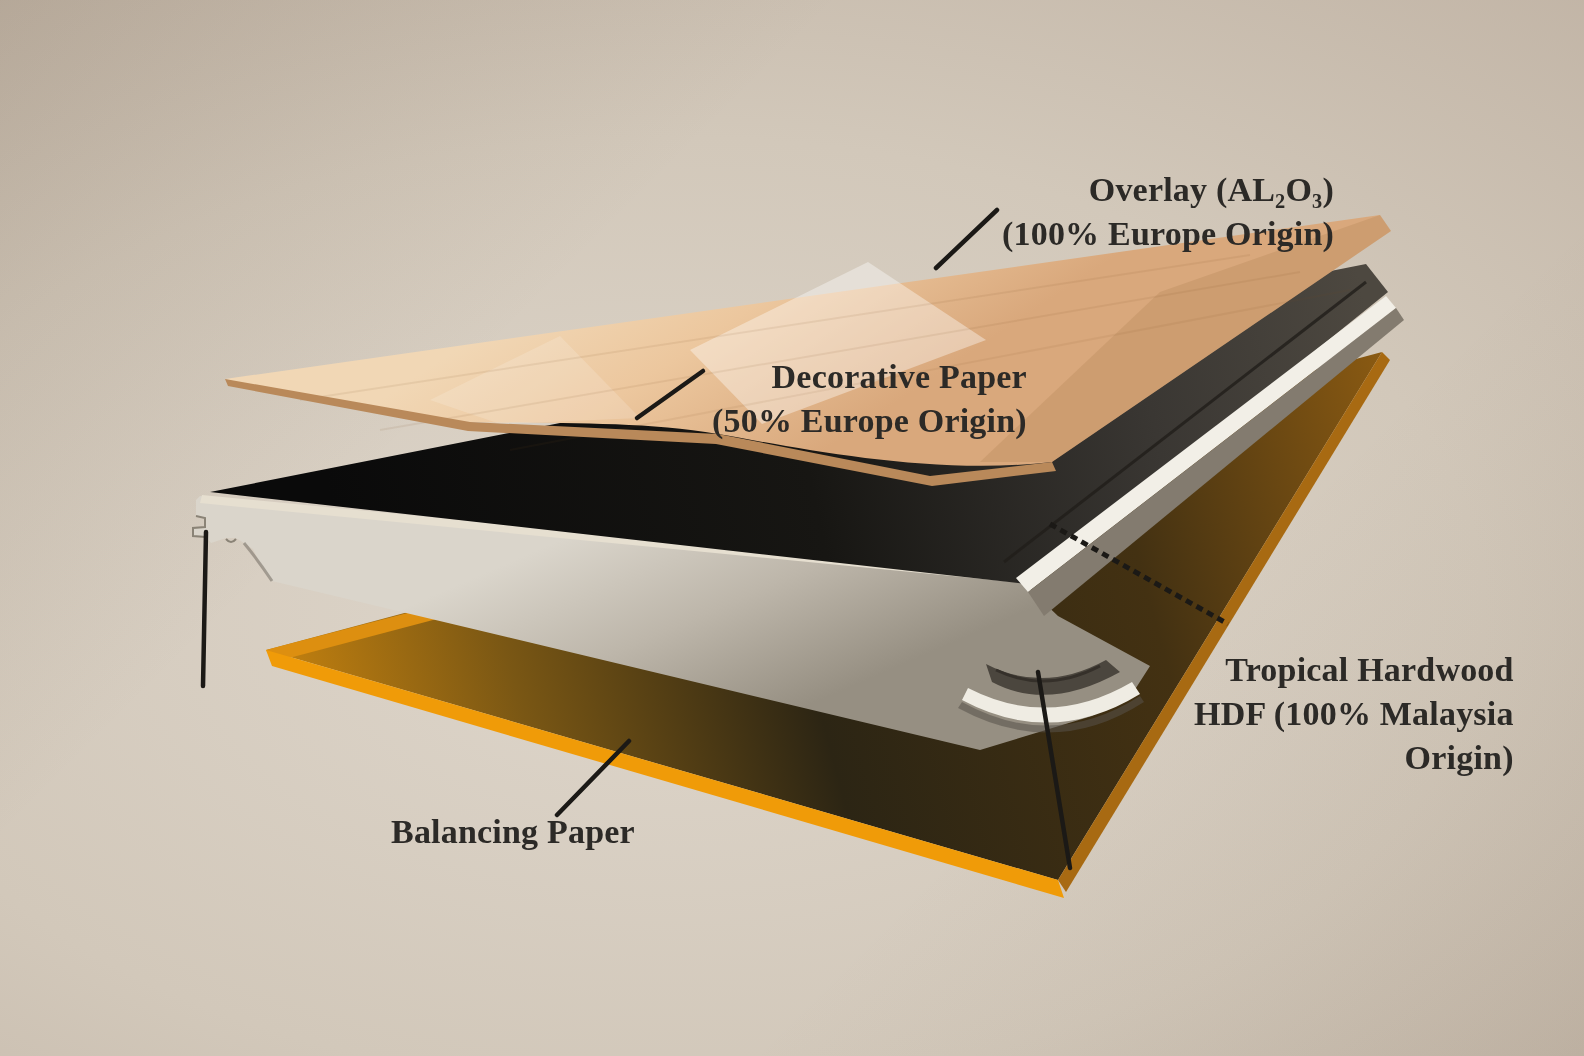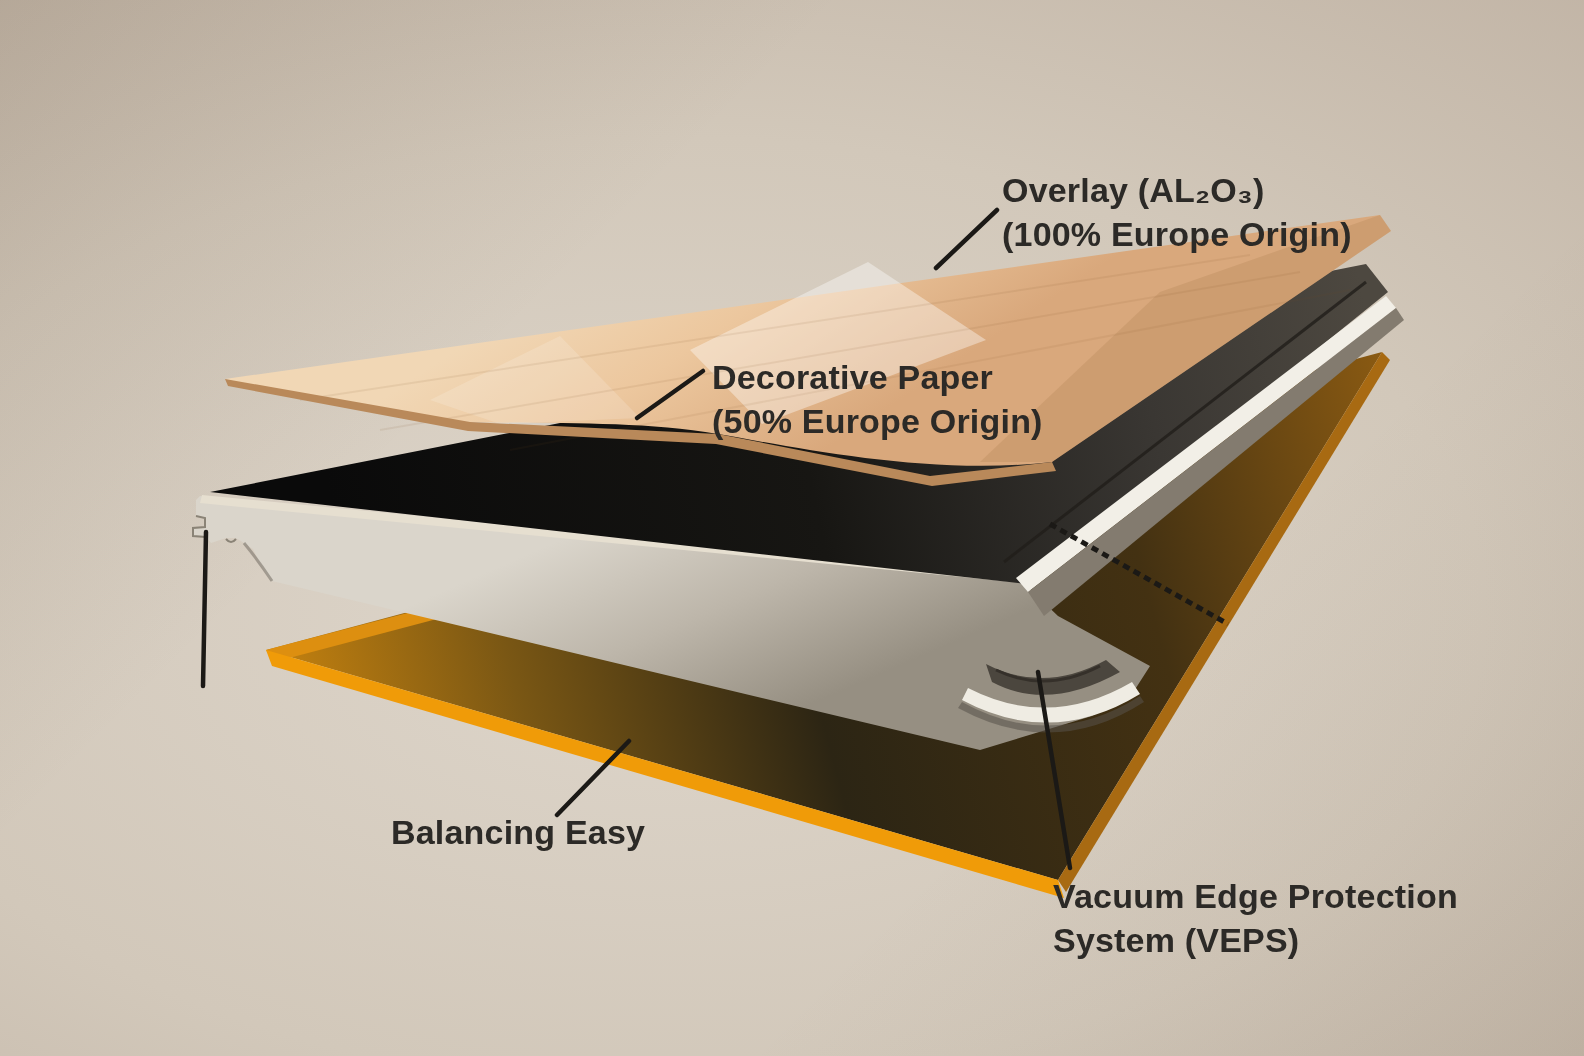--- a/index.html
+++ b/index.html
@@ -1,19 +1,20 @@
 <!DOCTYPE html>
 <html><head>
 <meta charset="utf-8">
 <style>
   html,body{margin:0;padding:0;background:#9c8d7e;}
   .stage{
     position:relative;width:1584px;height:1056px;overflow:hidden;
     background:radial-gradient(115% 100% at 42% 58%, #ded6cb 0%, #d2c8ba 45%, #b7a899 100%);
-    font-family:Liberation Sans, sans-serif;
+    font-family:Liberation Serif, serif;
+    text-align:right;
   }
   .vignette{
     position:absolute;inset:0;pointer-events:none;
     background:linear-gradient(135deg, rgba(92,72,52,.16) 0%, rgba(92,72,52,0) 32%, rgba(92,72,52,0) 68%, rgba(92,72,52,.10) 100%);
   }
   svg.scene{position:absolute;left:0;top:0;width:1584px;height:1056px;}
   .label{
     position:absolute;
     font-size:34px;line-height:44px;font-weight:600;
     color:#2c2a27;white-space:pre-line;letter-spacing:.2px;
@@ -101,18 +102,19 @@
     </g>
   </svg>
 
   <div class="label" style="left:1002px;top:168px;">Overlay (AL₂O₃)
 (100% Europe Origin)</div>
 
   <div class="label" style="left:712px;top:355px;">Decorative Paper
 (50% Europe Origin)</div>
 
 
-  <div class="label" style="left:391px;top:810px;">Balancing Easy</div>
+  <div class="label" style="left:391px;top:810px;">Balancing Paper</div>
 
+  <div class="label" style="left:1194px;top:648px;">Tropical Hardwood
+HDF (100% Malaysia
+Origin)</div>
 
-  <div class="label" style="left:1053px;top:874px;">Vacuum Edge Protection
-System (VEPS)</div>
 </div>
 
 </body></html>

